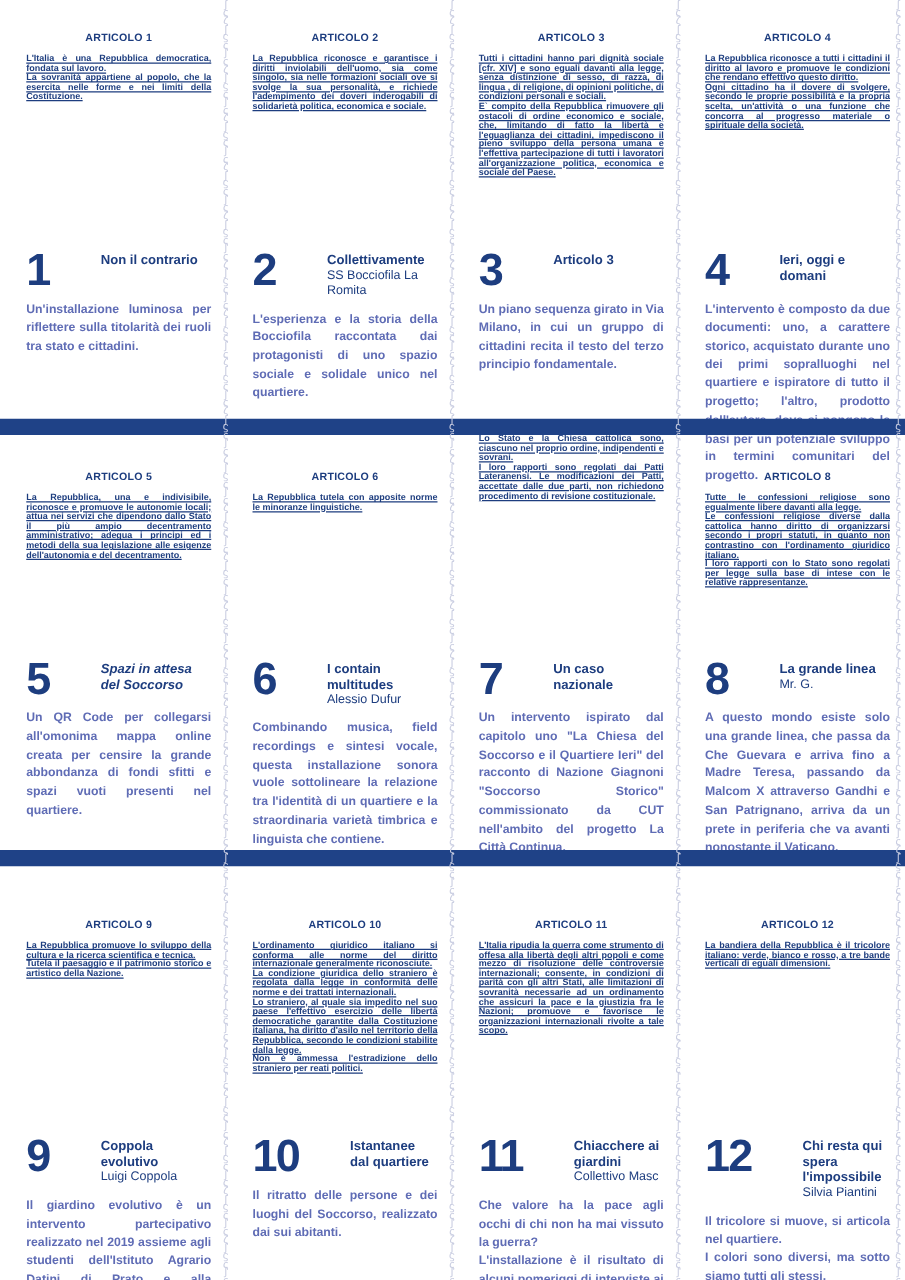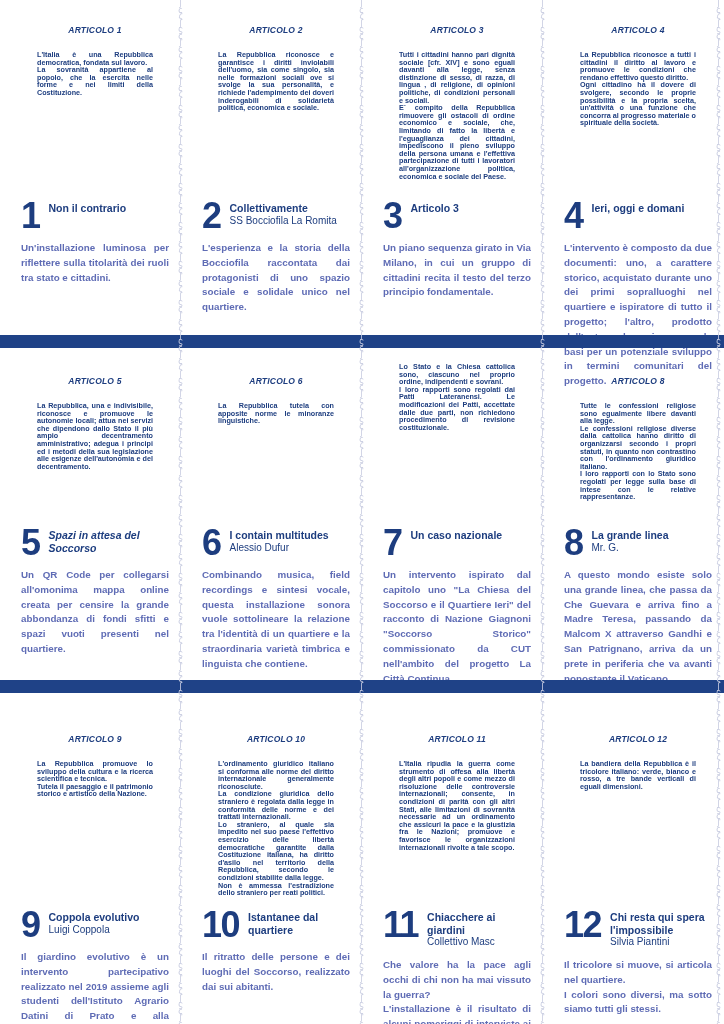--- a/index.html
+++ b/index.html
@@ -18,48 +18,48 @@
     width:181px;box-sizing:border-box;
     position:relative;
     padding:0 12px 0 21px;
   }
   .art-heading{
     margin:0 0 8px 0;
     text-align:center;
     font-size:8.5px;font-weight:700;
     color:#1d3d7f;
     letter-spacing:.2px;
-    font-style:italic;
   }
   .row1 .art-heading{padding-top:25px;}
   .row2 .art-heading{padding-top:29px;text-align:center;}
   .row3 .art-heading{padding-top:12px;}
   .art-body{
-    margin:16px;
+    margin:0;
     font-size:7.2px;line-height:7.6px;
     font-weight:700;
     color:#1d3d7f;
     text-align:justify;
     white-space:pre-line;
     hyphens:auto;
+    text-decoration:underline;
   }
   .work-block{
     position:absolute;left:21px;right:12px;
   }
   .row1 .work-block{top:200px;}
   .row2 .work-block{top:180px;}
   .row3 .work-block{top:187px;}
   .work-head{display:flex;gap:9px;align-items:flex-start;}
   .work-number{
     font-size:36px;line-height:31px;
     font-weight:700;color:#1d3d7f;
     letter-spacing:-1.5px;
     flex:0 0 auto;
   }
-  .work-titles{display:flex;flex-direction:column;padding-top:2px;min-width:0;}
+  .work-titles{display:flex;flex-direction:column;padding-top:2px;min-width:0;margin-left:32px;}
   .work-title{
     font-size:10.5px;line-height:12.5px;
     font-weight:700;color:#1d3d7f;
   }
   .work-title.italic{font-style:italic;}
   .work-author{
     font-size:10px;line-height:12px;
     color:#1d3d7f;
   }
   .work-desc{

